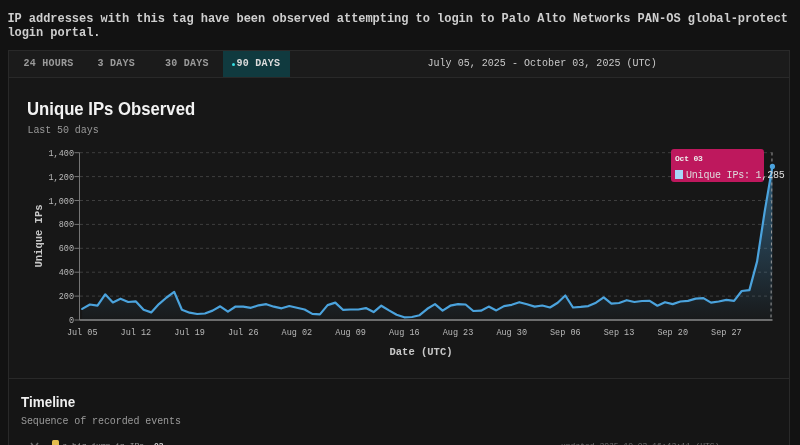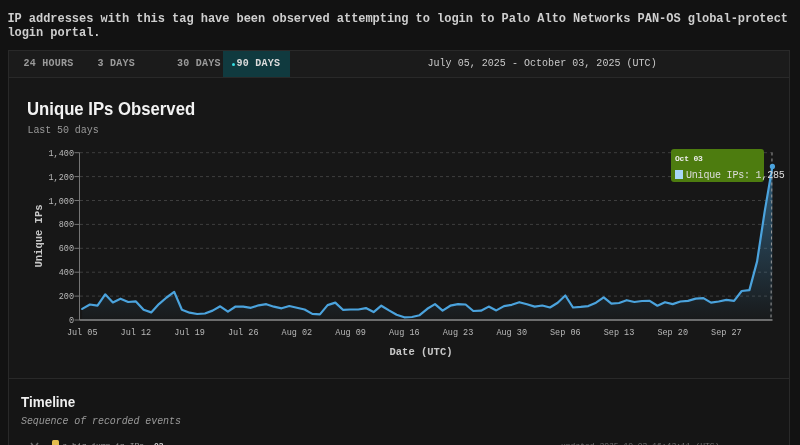--- a/index.html
+++ b/index.html
@@ -22,38 +22,38 @@
 #daterange { position:absolute; left:427.5px; top:50px; height:16px; line-height:28px;
   font-size:10px; color:#c9c9c9; letter-spacing:0.03px; }
 #cardtitle { position:absolute; left:26.5px; top:98px; font-size:19px; font-weight:700;
   color:#f2f2f2; transform-origin:left top; transform:scaleX(0.88); }
 #cardsub { position:absolute; left:27.5px; top:124.5px; font-size:10px; color:#999;
   letter-spacing:-0.08px; }
 #sep { position:absolute; left:8px; top:378px; width:782px; height:1px; background:#292929; }
 #tltitle { position:absolute; left:21px; top:393.5px; font-size:14px; font-weight:700;
   color:#efefef; transform-origin:left top; transform:scaleX(0.96); }
 #tlsub { position:absolute; left:21px; top:415.5px; font-size:10px; color:#9a9a9a;
-  letter-spacing:-0.08px;font-style:italic; }
+  letter-spacing:-0.08px; }
 #tooltip { position:absolute; left:671px; top:149px; width:93px; height:33px;
-  background:#4d7c0f; border-radius:3px; white-space:nowrap; overflow:visible; }
+  background:#be185d; border-radius:3px; white-space:nowrap; overflow:visible; }
 #ttl1 { position:absolute; left:4px; top:4.5px; font-size:8px; font-weight:700; color:#ededed;
   font-family:"Liberation Mono",monospace; letter-spacing:-0.2px; }
 #ttl2 { position:absolute; left:15px; top:20.5px; font-size:10px; color:#dedede; white-space:nowrap;
   font-family:"Liberation Mono",monospace; letter-spacing:-0.2px; }
 #ttsw { position:absolute; left:3.5px; top:21px; width:8.5px; height:8.5px; background:#a8d7f8; }
 .brow { position:absolute; top:438px; }
 </style></head>
 <body class="mono">
 <div id="col"></div>
 <div style="position:absolute;left:9px;top:78px;width:780px;height:300px;background:#171717"></div>
 <div id="toptext">IP addresses with this tag have been observed attempting to login to Palo Alto Networks PAN-OS global-protect login portal.</div>
 <div id="tabbar"></div>
 <div class="tab" style="left:23.4px">24 HOURS</div>
 <div class="tab" style="left:97.5px">3 DAYS</div>
-<div class="tab" style="left:177px">30 DAYS</div>
+<div class="tab" style="left:165px">30 DAYS</div>
 <div id="activetab"></div>
 <div id="activedot"></div>
 <div id="activetxt">90 DAYS</div>
 <div id="daterange">July 05, 2025 - October 03, 2025 (UTC)</div>
 <div id="cardtitle" class="sans">Unique IPs Observed</div>
 <div id="cardsub">Last 50 days</div>
 <svg width="800" height="372" style="position:absolute;left:0;top:0">
 <defs>
       <linearGradient id="g" x1="0" y1="152" x2="0" y2="320" gradientUnits="userSpaceOnUse">
 <stop offset="0" stop-color="#4BA3DD" stop-opacity="0.55"></stop>

